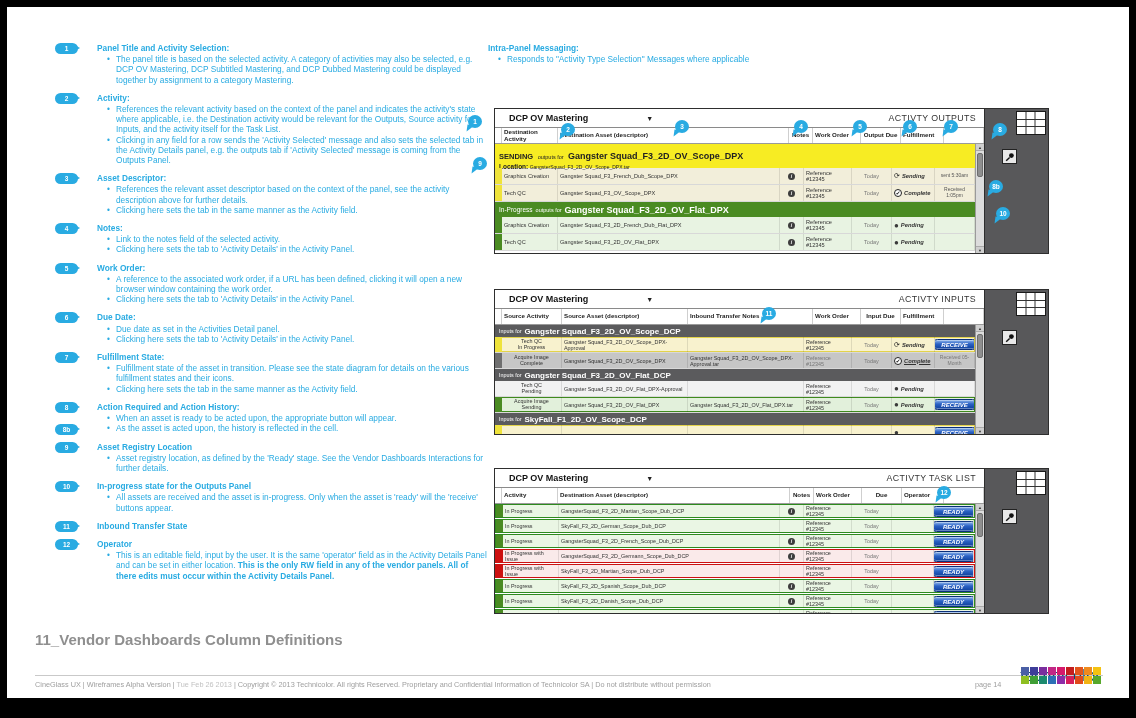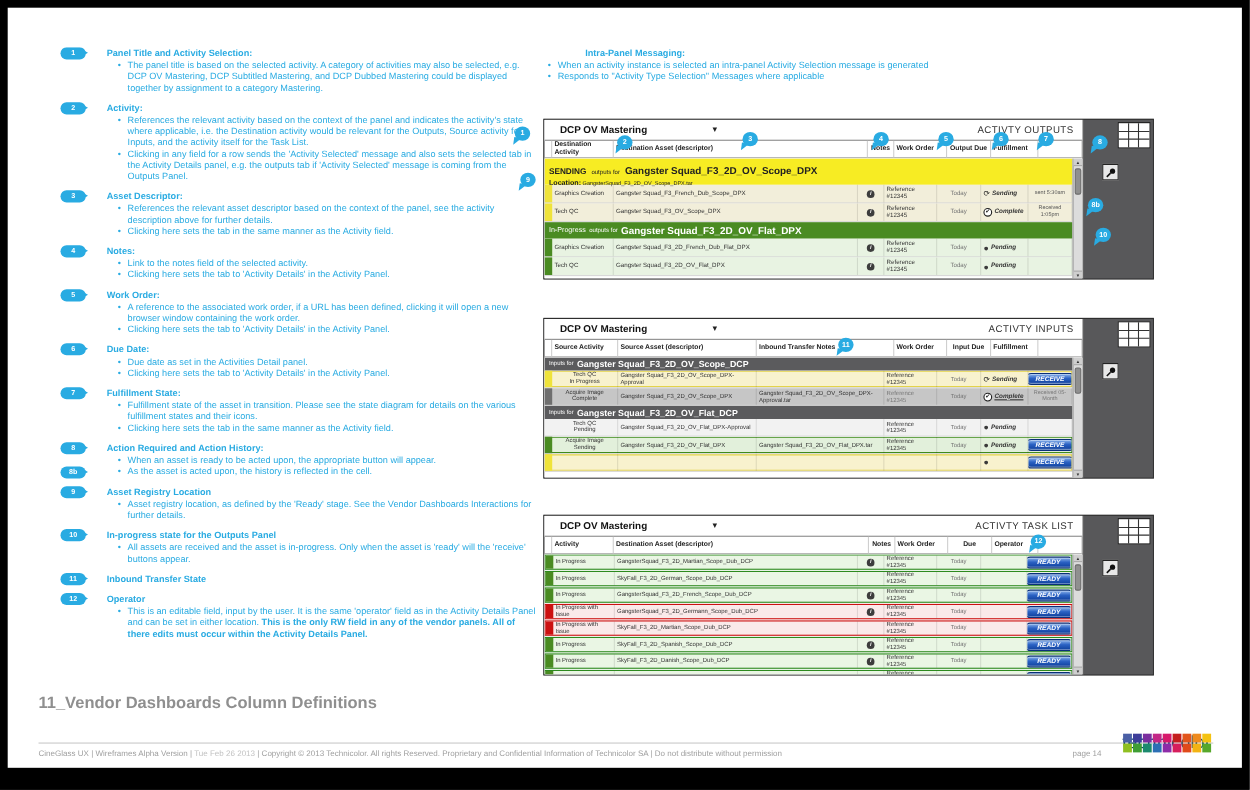--- a/index.html
+++ b/index.html
@@ -14,21 +14,21 @@
   .ann ul { list-style:none; margin:1px 0 0 10px; }
   .ann li { position:relative; padding-left:9px; }
   .ann li::before { content:"•"; position:absolute; left:0; top:0; }
   .mb { position:absolute; left:4px; top:0; width:23px; height:11px; background:#29ABE2; border-radius:6px;
         color:#fff; font-size:6.5px; font-weight:bold; text-align:center; line-height:11px; }
   .mb::after { content:""; position:absolute; right:-6px; top:1px; border:4.5px solid transparent; border-left:7px solid #29ABE2; }
   .mb2 { top:22px; }
 
   
   .intra { position:absolute; left:481px; top:36px; width:440px; color:#29ABE2; font-size:8.3px; line-height:10.2px; }
-  .intra h4 { font-size:8.3px; font-weight:bold;margin-left:44px; }
+  .intra h4 { font-size:8.3px; font-weight:bold; }
   .intra ul { list-style:none; margin:1px 0 0 10px; }
   .intra li { position:relative; padding-left:9px; }
   .intra li::before { content:"•"; position:absolute; left:0; top:0; }
 
   
   .co { position:absolute; width:14px; height:13px; background:#29ABE2; border-radius:50%;
         color:#fff; font-size:6.5px; font-weight:bold; text-align:center; line-height:13px; z-index:30; }
   .co::after { content:""; position:absolute; left:-1px; bottom:-4px; border-style:solid;
         border-width:0 0 7px 7px; border-color:transparent transparent transparent #29ABE2; transform:rotate(8deg); }
 
@@ -230,21 +230,20 @@
       <ul>
             <li><span>This is an editable field, input by the user.  It is the same 'operator' field as in the Activity Details Panel and can be set in either location.</span>
         <strong>This is the only RW field in any of the vendor panels.  All of there edits must occur within the Activity Details Panel.</strong></li>
           </ul>
     </div>
   </div>
 
   <div class="intra">
     <h4>Intra-Panel Messaging:</h4>
     <ul>
-      <li>When an activity instance is selected an intra-panel Activity Selection message is generated</li>
       <li>Responds to "Activity Type Selection" Messages where applicable</li>
     </ul>
   </div>
 
   <div class="panel" style="left:487px; top:101px;">
     <div class="pmain">
       <div class="ptitle">
         <span class="ptname">DCP OV Mastering</span>
         <span class="caret">▼</span>
         <span class="plabel">ACTIVTY OUTPUTS</span>
@@ -438,20 +437,24 @@
           <div class="c w-xfer">Gangster Squad_F3_2D_OV_Flat_DPX.tar</div>
           <div class="c w-work">Reference #12345</div>
           <div class="c w-due muted">Today</div>
           <div class="c w-ful">
                 <span class="fic pending">●</span>
                 <span class="fstate">Pending</span>
               </div>
           <div class="c w-actn">
                 <button class="btn">RECEIVE</button>
               </div>
+        </div>
+        <div class="band band-gray">
+          <span class="pre">Inputs for</span>
+              <span class="nm">SkyFall_F1_2D_OV_Scope_DCP</span>
         </div>
         <div class="row irow r-yel">
           <div class="c w-strip strip-y"></div>
           <div class="c w-act2"></div>
               <div class="c w-asset2"></div>
               <div class="c w-xfer"></div>
           <div class="c w-work"></div>
               <div class="c w-due"></div>
           <div class="c w-ful">
                 <span class="fic pending">●</span>

